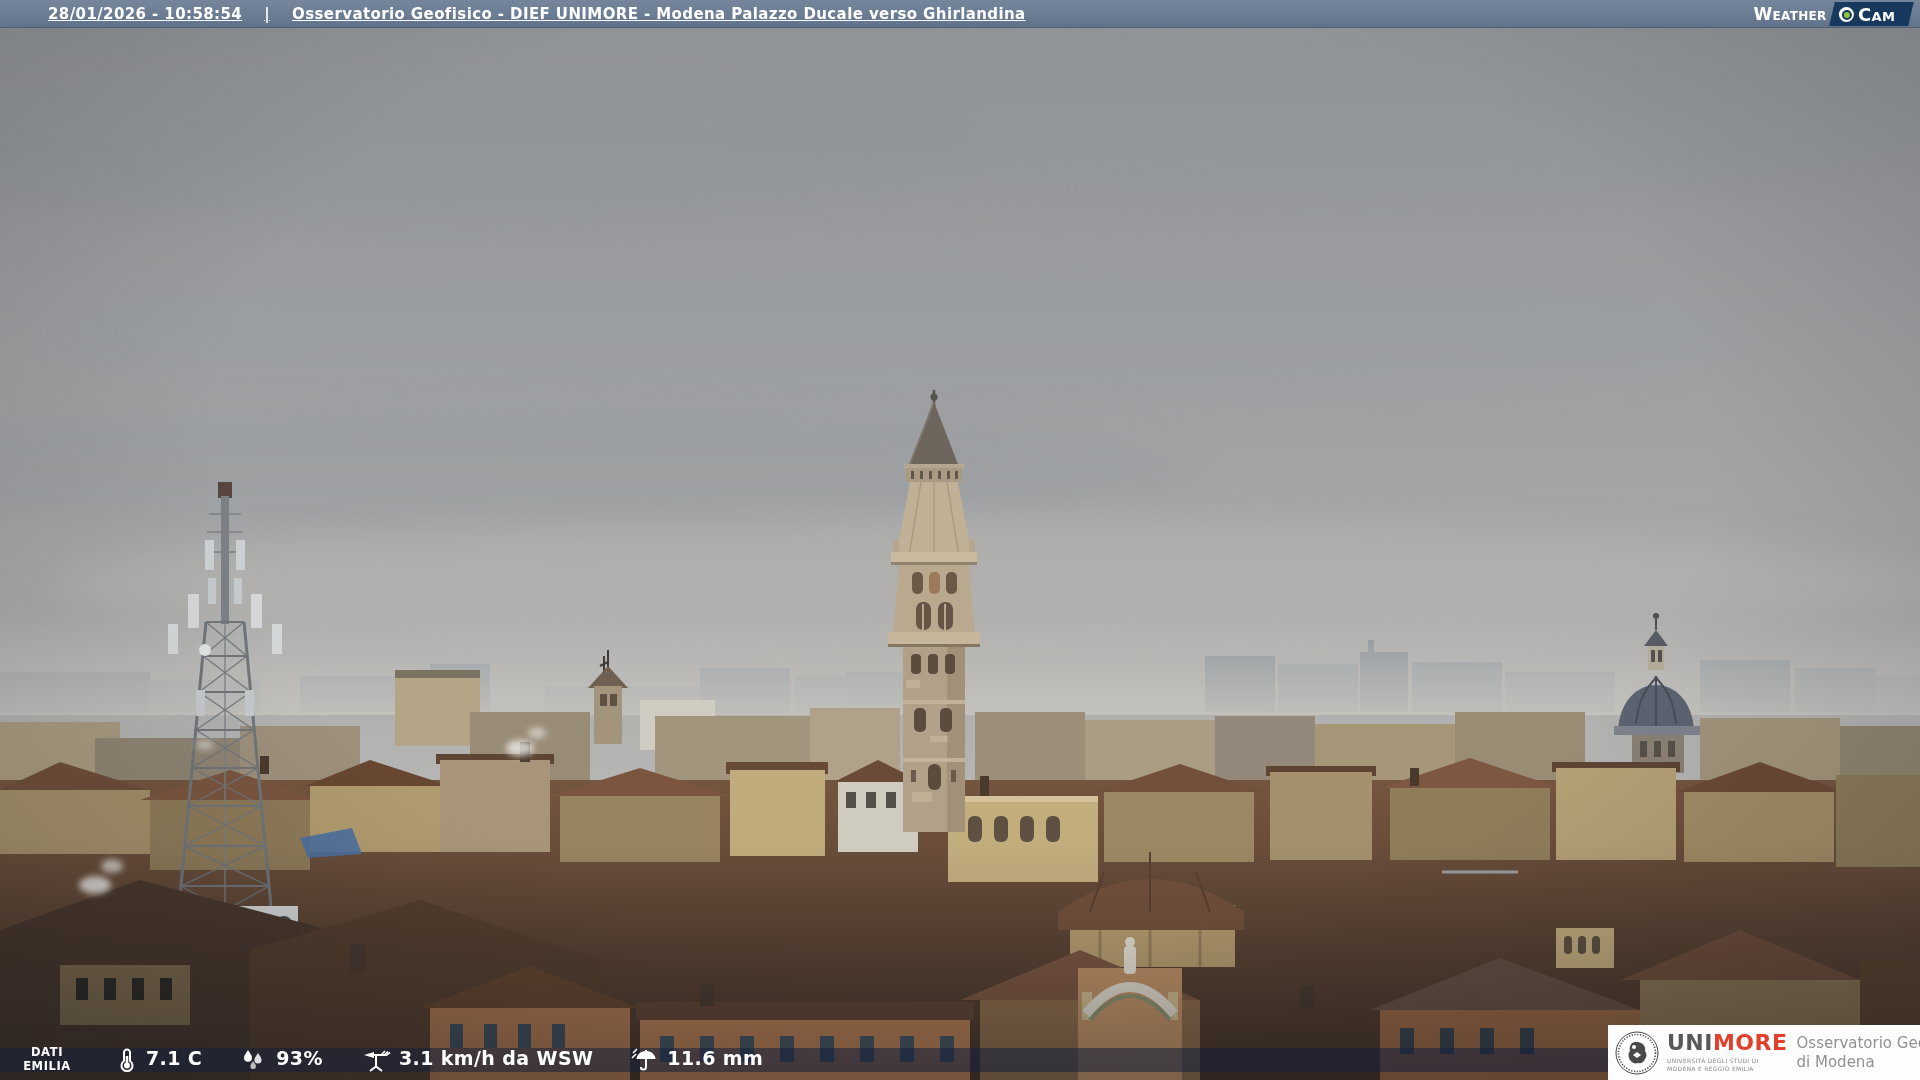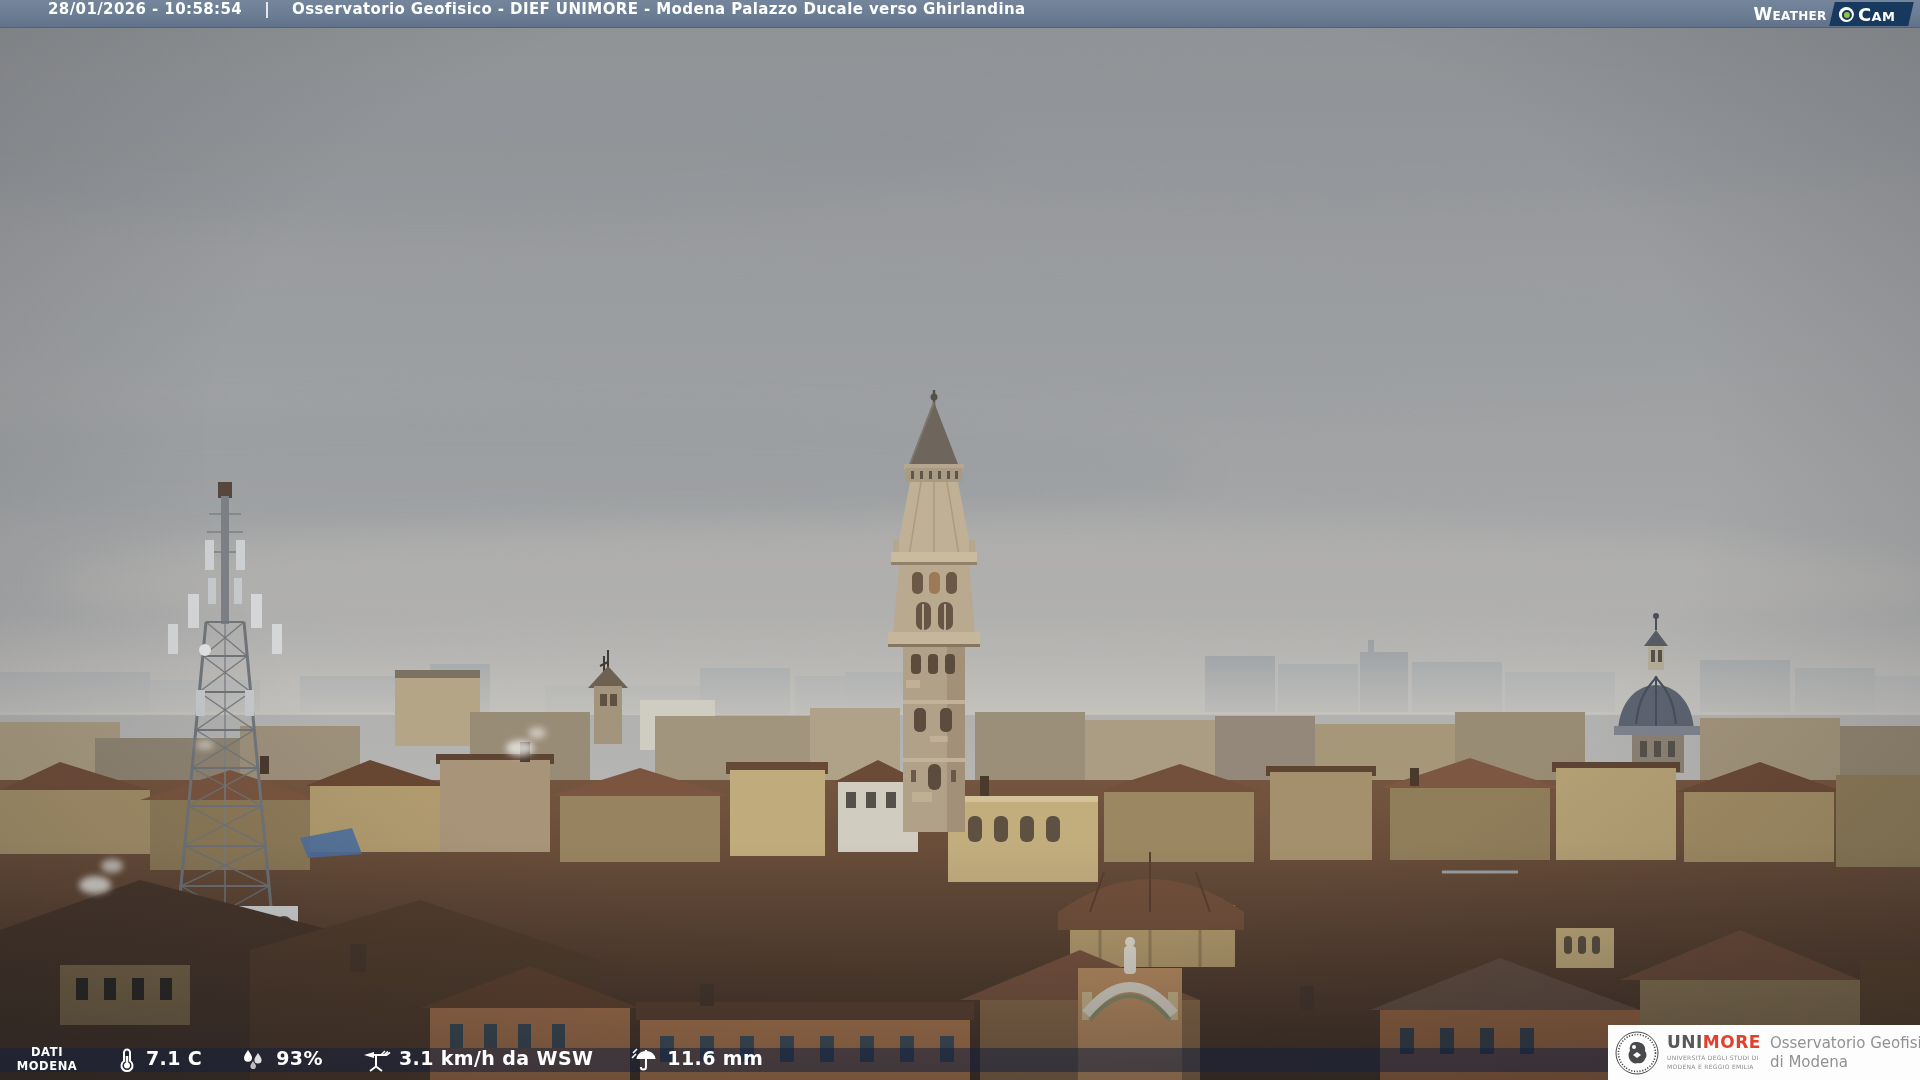--- a/index.html
+++ b/index.html
@@ -11,21 +11,21 @@
        background:linear-gradient(180deg,#8f9295 0%,#97999c 18%,#9fa1a3 38%,
                   #a8a9aa 55%,#b2b2b1 68%,#bcbab6 80%,#c5c1ba 92%);}
   .scene{position:absolute;inset:0;width:100%;height:100%;}
   .vignette{position:absolute;inset:0;pointer-events:none;
      background:radial-gradient(ellipse at 50% 42%, rgba(0,0,0,0) 55%, rgba(16,18,24,.20) 100%),
                 linear-gradient(180deg, rgba(0,0,0,0) 78%, rgba(8,12,20,.30) 100%);}
   
   .topbar{position:absolute;left:0;top:0;right:0;height:27px;z-index:10;overflow:hidden;
      background:linear-gradient(180deg,#75869c 0%,#6b7d93 55%,#60718a 100%);
      border-bottom:1px solid rgba(20,30,45,.35);
-     display:flex;color:#fff;font-weight:bold;font-size:15px;letter-spacing:.4px;}
+     display:flex;align-items:center;color:#fff;font-weight:bold;font-size:15px;letter-spacing:.4px;text-decoration:underline;}
   .topbar .ts{margin-left:48px;white-space:nowrap;}
   .topbar .sep{margin:0 22px;opacity:.95;}
   .topbar .ttl{white-space:nowrap;}
   .wc-logo{position:absolute;right:16px;top:0;height:27px;display:flex;align-items:center;}
   .wc-weather{font-variant:small-caps;text-transform:lowercase;font-size:17px;font-weight:bold;
      color:#fff;margin-right:5px;letter-spacing:.3px;}
   .wc-weather::first-letter{text-transform:uppercase;}
   .wc-badge{background:#16395d;height:24px;display:flex;align-items:center;
      padding:0 16px 0 7px;margin-right:-7px;transform:skewX(-13deg);}
   .wc-badge-inner{display:flex;align-items:center;transform:skewX(13deg);}
@@ -42,21 +42,21 @@
   .dati{font-size:11.5px;font-weight:bold;line-height:1.2;text-align:center;
      letter-spacing:.6px;width:62px;}
   .m-item{display:flex;gap:8px;font-size:19px;font-weight:bold;
      letter-spacing:.4px;white-space:nowrap;}
   .m-item svg{display:block;}
   
   .unimore{position:absolute;right:0;bottom:0;width:312px;height:55px;z-index:20;
      background:#fdfdfd;display:flex;align-items:center;}
   .seal{margin-left:7px;flex:none;}
   .brand{margin-left:8px;flex:none;}
-  .brand-word{font-size:17px;font-weight:bold;letter-spacing:.5px;line-height:1;}
+  .brand-word{font-size:22px;font-weight:bold;letter-spacing:.5px;line-height:1;}
   .brand-word .uni{color:#58585a;}
   .brand-word .more{color:#e2402a;}
   .brand-sub{font-size:6px;color:#8c8c8e;letter-spacing:.3px;line-height:1.35;margin-top:3px;}
   .brand-sub div{white-space:nowrap;}
   .org{margin-left:9px;color:#8f9193;font-size:15px;line-height:1.25;white-space:nowrap;}
 </style>
 </head>
 <body>
 
 <div class="stage">
@@ -367,21 +367,21 @@
             </span>
           <span class="wc-cam">Cam</span>
         </span>
       </span>
     </div>
   </header>
 
   <footer class="meteobar">
     <div class="dati">
       <div>DATI</div>
-      <div>MODENA</div>
+      <div>EMILIA</div>
     </div>
 
     <div class="m-item">
       <svg width="22" height="26" viewBox="0 0 22 26">
         <path d="M11 2.5 a3 3 0 0 1 3 3 V14 a5.5 5.5 0 1 1 -6 0 V5.5 a3 3 0 0 1 3 -3 Z" fill="none" stroke="#fff" stroke-width="2"></path>
         <circle cx="11" cy="18.5" r="3" fill="#fff"></circle>
         <line x1="11" y1="9" x2="11" y2="17" stroke="#fff" stroke-width="2.5"></line>
       </svg>
       <span>7.1 C</span>
     </div>

